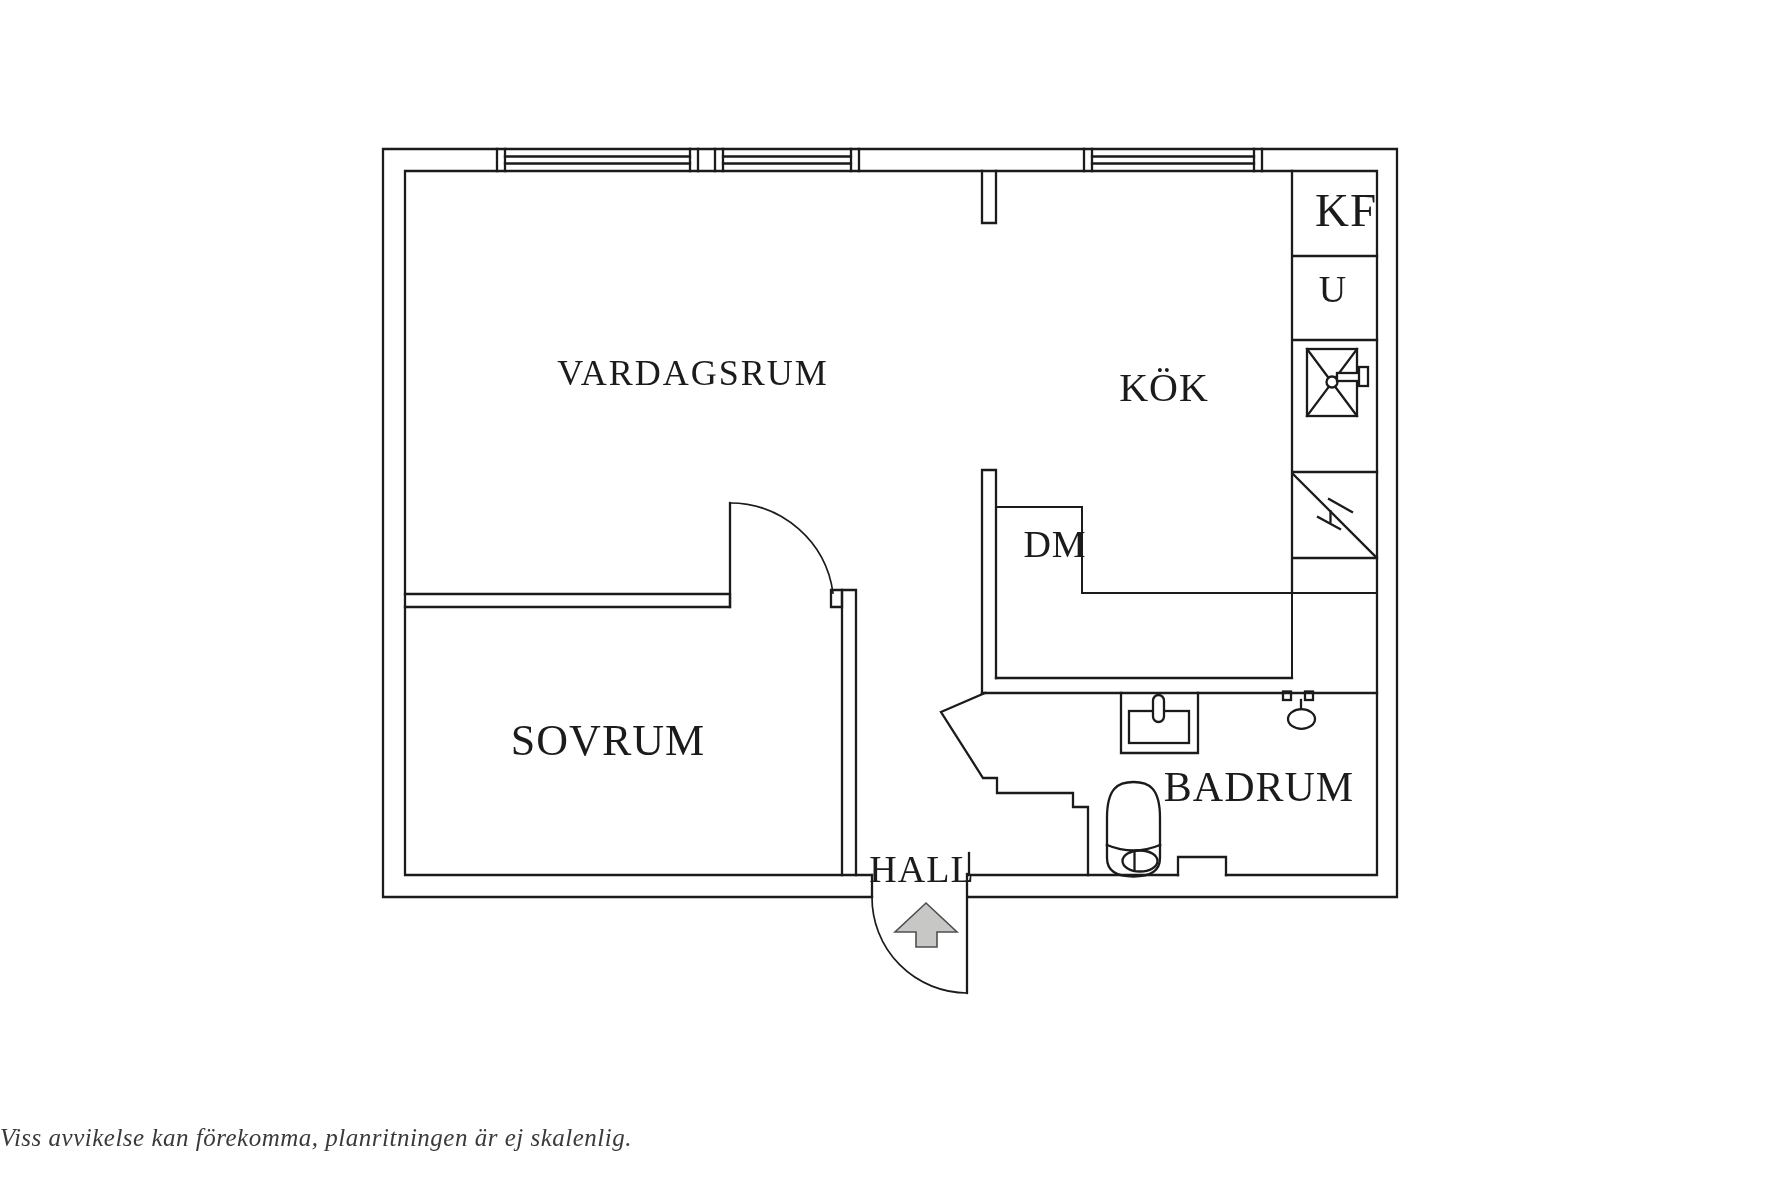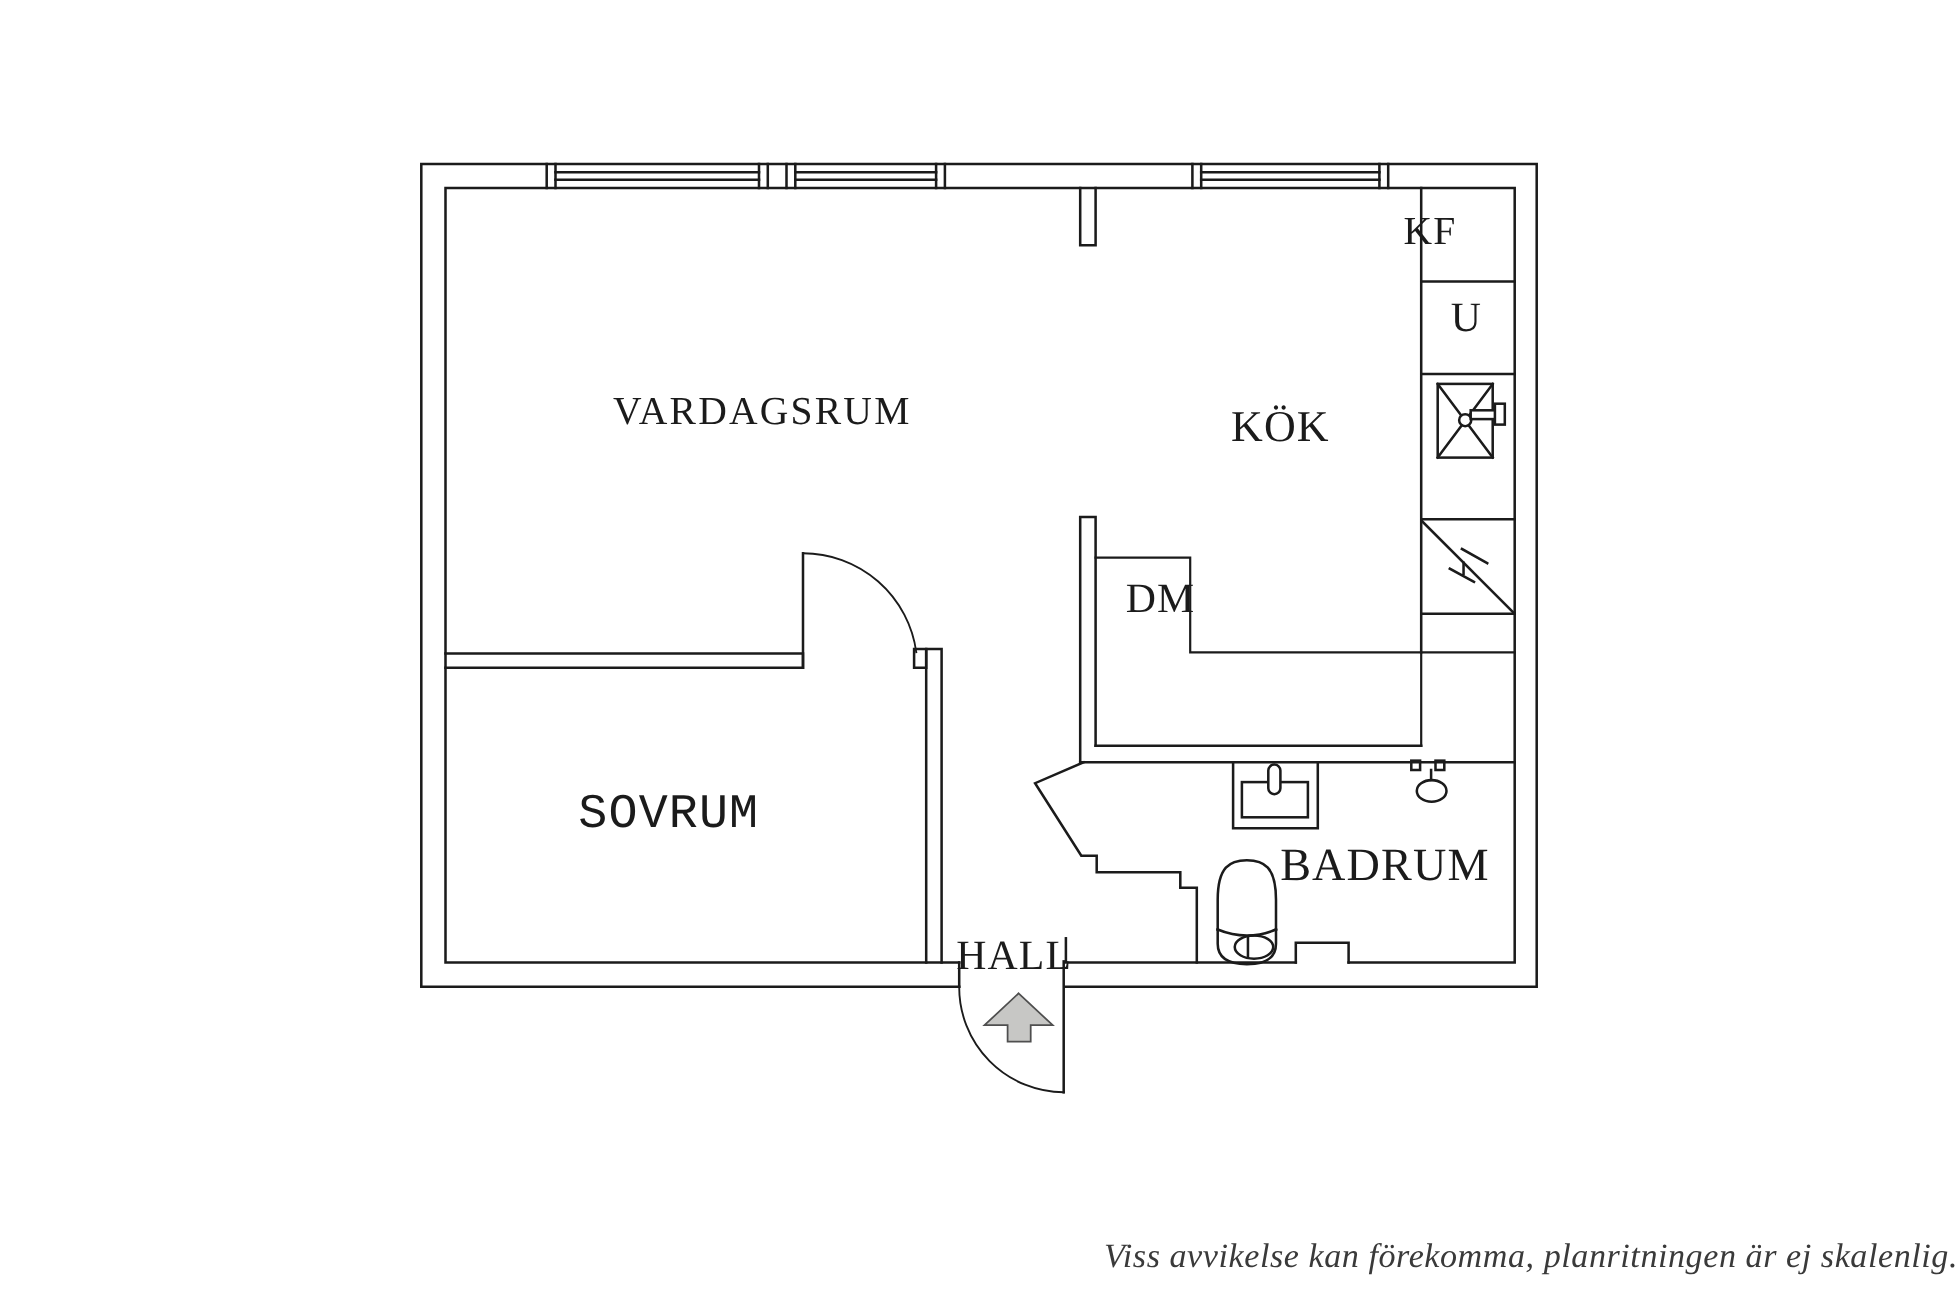--- a/index.html
+++ b/index.html
@@ -39,34 +39,34 @@
   .room-label {
     position: absolute;
     transform: translate(-50%, -50%);
     color: var(--line-color, #1b1b1b);
     white-space: nowrap;
     letter-spacing: 1px;
     line-height: 1;
   }
   .lbl-vardagsrum { left: 693px;  top: 373px; font-size: 36px; letter-spacing: 2px; }
   .lbl-kok        { left: 1164px; top: 388px; font-size: 40px; }
-  .lbl-sovrum     { left: 608px;  top: 741px; font-size: 44px; font-family: Liberation Mono, monospace; }
+  .lbl-sovrum     { left: 608px;  top: 741px; font-size: 44px; }
   .lbl-hall       { left: 922px;  top: 835px; font-size: 38px; margin-top: 34px; }
   .lbl-badrum     { left: 1259px; top: 787px; font-size: 42px; }
   .lbl-dm         { left: 1038px; top: 544px; font-size: 38px; margin-left: 17px; }
-  .lbl-kf         { left: 1300px; top: 210px; font-size: 36px; }
+  .lbl-kf         { left: 1346px; top: 210px; font-size: 47px; }
   .lbl-u          { left: 1333px; top: 289px; font-size: 38px; }
   .caption {
     position: absolute;
     left: 0;
     top: 1124px;
     width: 100%;
-    text-align: right;
+    text-align: left;
     font-style: italic;
-    font-size: 31px;
+    font-size: 25px;
     color: var(--caption-color, #3a3a3a);
     letter-spacing: 0.5px;
   }
 </style>
 </head>
 <body>
 
 <div id="stage">
 
   <svg id="plan-svg" viewBox="0 0 1780 1187">

